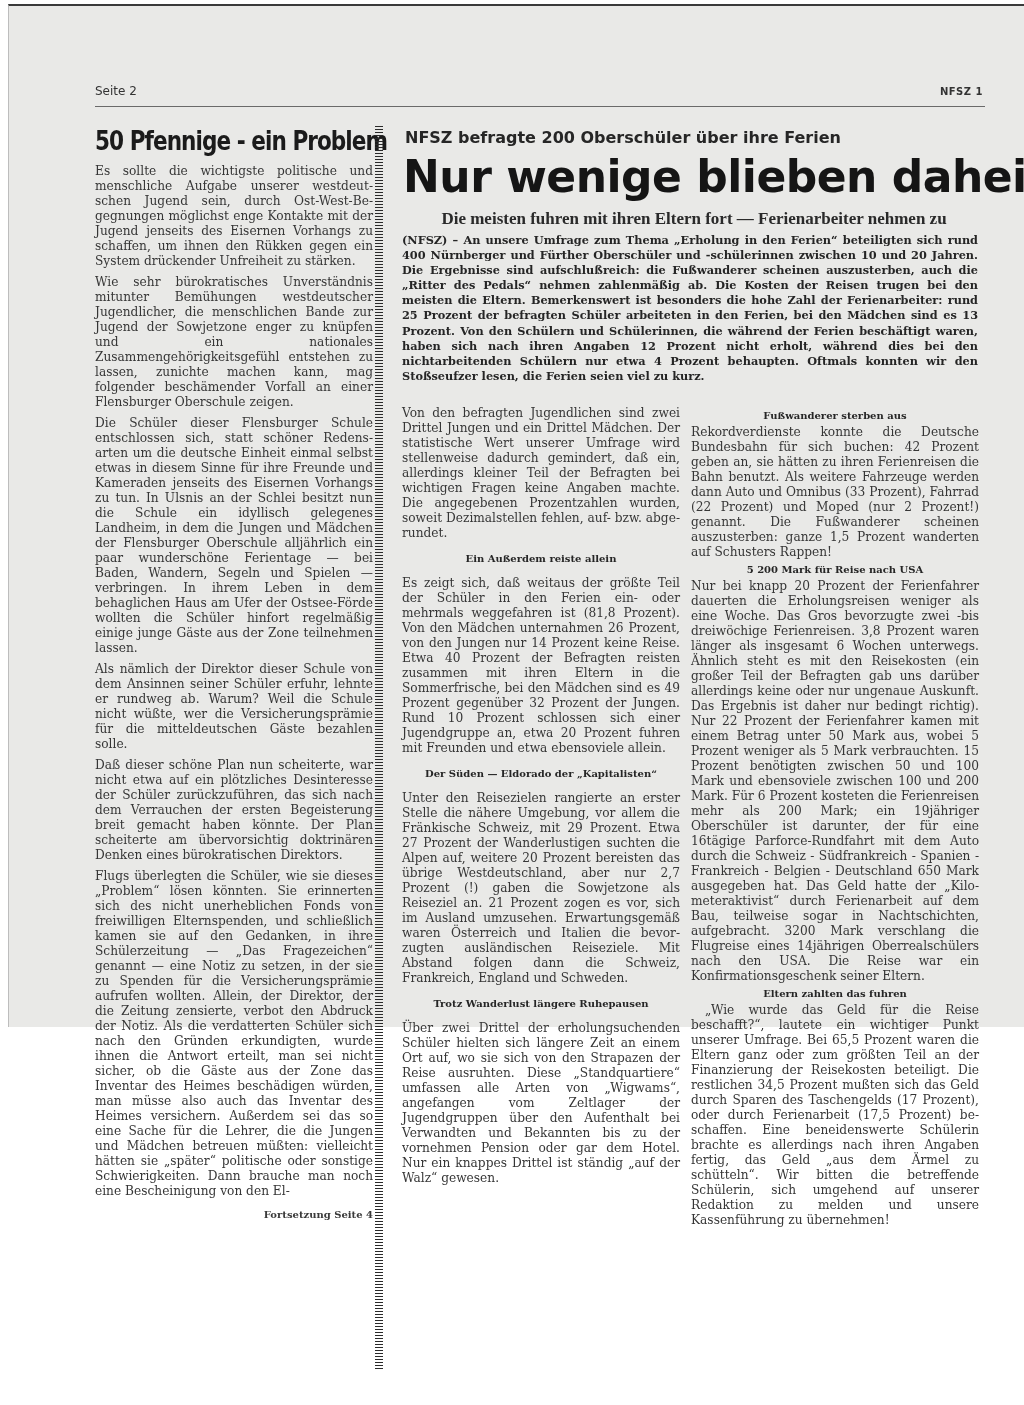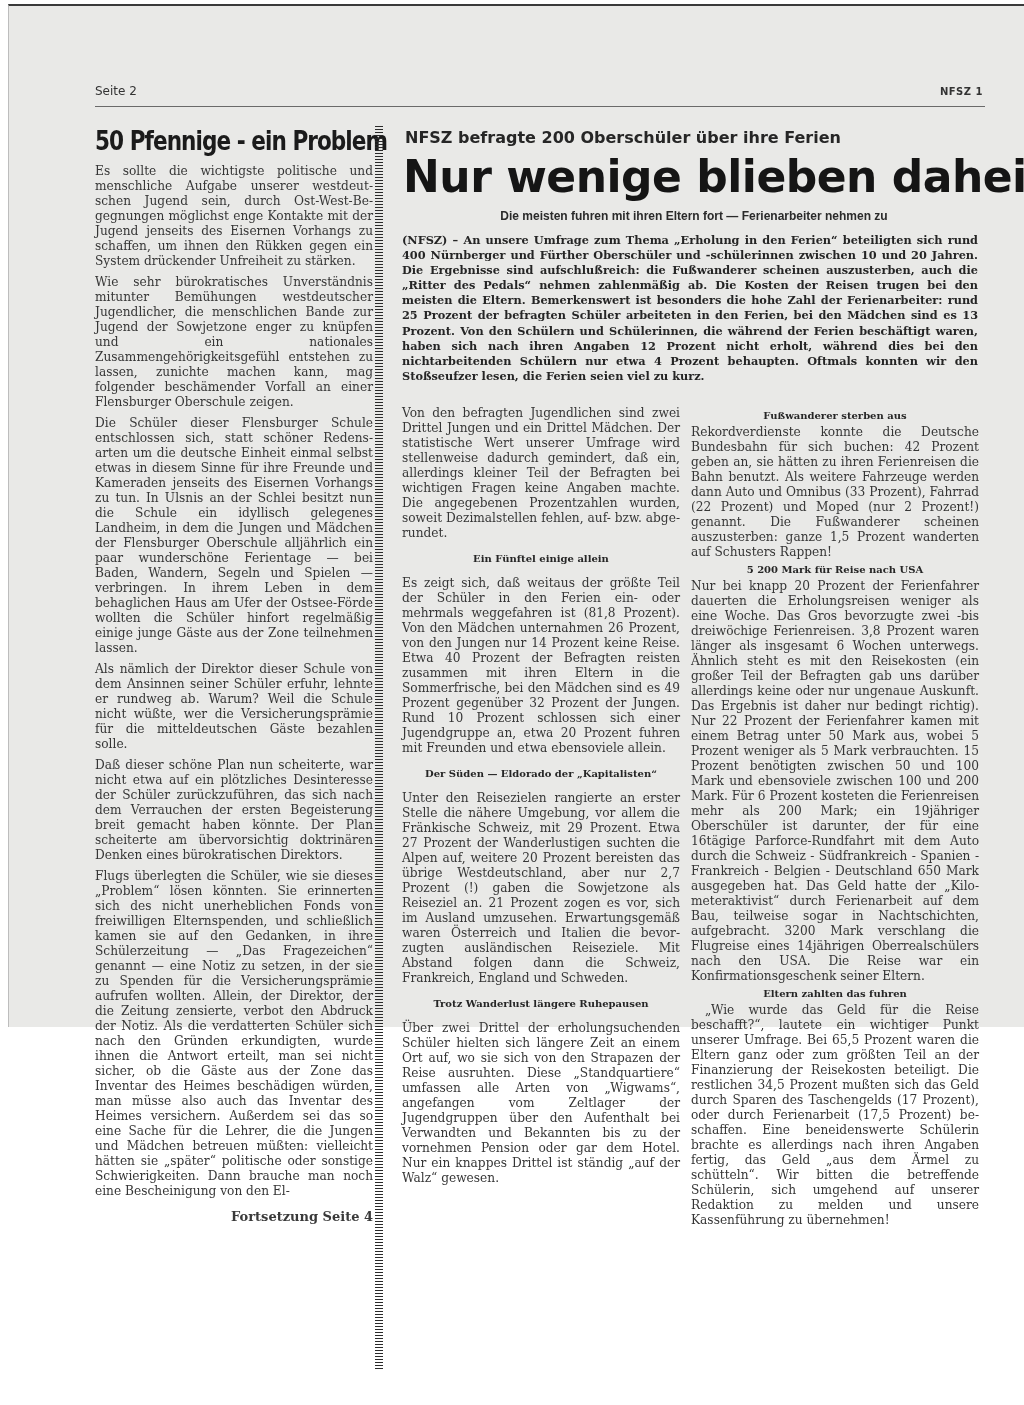--- a/index.html
+++ b/index.html
@@ -30,21 +30,21 @@
     font-family: "DejaVu Sans", sans-serif; font-weight: bold;
     font-size: 27px; letter-spacing: -1.2px; color: #1b1b1b;
     transform: scaleX(0.8); transform-origin: left top; white-space: nowrap;
     margin: 0 0 6px 0; line-height: 34px;
   }
   .body-text {
     font-size: 12.2px; line-height: 15px; text-align: justify; hyphens: manual;
     color: #363636; margin: 0 0 6px 0;
   }
   .fortsetzung {
-    text-align: right; font-weight: bold; font-size: 13px; color: #3a3a3a; margin-top: 10px;
+    text-align: right; font-weight: bold; font-size: 10px; color: #3a3a3a; margin-top: 10px;
   }
 
   
   .divider {
     position: absolute; left: 366px; top: 120px; width: 8px; height: 1245px;
     background: repeating-linear-gradient(to bottom, #2a2a2a 0px, #2a2a2a 1.3px, transparent 1.3px, transparent 3px);
   }
 
   
   .kicker {
@@ -52,21 +52,21 @@
     font-family: "DejaVu Sans", sans-serif; font-size: 16px; font-weight: bold; color: #262626;
     white-space: nowrap;
   }
   .headline {
     position: absolute; left: 394px; top: 145px;
     font-family: "DejaVu Sans", sans-serif; font-size: 44px; font-weight: bold; color: #151515;
     letter-spacing: -0.5px; white-space: nowrap;
   }
   .subhead {
     position: absolute; left: 396px; top: 203px; width: 578px; text-align: center;
-    font-family: Liberation Sans, sans-serif; font-size: 12px; font-weight: bold; color: #2a2a2a;
+    font-family: Liberation Serif, serif; font-size: 17px; font-weight: bold; color: #2a2a2a;
     white-space: nowrap;
   }
   .lead {
     position: absolute; left: 393px; top: 227px; width: 576px;
     font-weight: bold; font-size: 11.3px; line-height: 15.1px; text-align: justify; color: #252525;
   }
   .col2 { position: absolute; left: 393px; top: 400px; width: 278px; }
   .col3 { position: absolute; left: 682px; top: 400px; width: 288px; }
   .sec-head {
     text-align: center; font-weight: bold; font-size: 10px; color: #262626;
@@ -99,21 +99,21 @@
 
   <div class="divider"></div>
 
   <div class="kicker">NFSZ befragte 200 Oberschüler über ihre Ferien</div>
   <div class="headline">Nur wenige blieben daheim . . .</div>
   <div class="subhead">Die meisten fuhren mit ihren Eltern fort — Ferienarbeiter nehmen zu</div>
   <div class="lead">(NFSZ) – An unsere Umfrage zum Thema „Erholung in den Ferien“ beteiligten sich rund 400 Nürnberger und Fürther Oberschüler und -schülerinnen zwischen 10 und 20 Jahren. Die Ergebnisse sind aufschlußreich: die Fußwanderer scheinen auszu­sterben, auch die „Ritter des Pedals“ nehmen zahlenmäßig ab. Die Kosten der Reisen trugen bei den meisten die Eltern. Bemerkenswert ist besonders die hohe Zahl der Ferienarbeiter: rund 25 Prozent der befragten Schüler arbeiteten in den Ferien, bei den Mädchen sind es 13 Prozent. Von den Schülern und Schüle­rinnen, die während der Ferien beschäftigt waren, haben sich nach ihren Angaben 12 Prozent nicht erholt, während dies bei den nichtarbeitenden Schülern nur etwa 4 Prozent behaupten. Oftmals konnten wir den Stoßseufzer lesen, die Ferien seien viel zu kurz.</div>
 
   <div class="col2">
     <p class="body-text">Von den befragten Jugendlichen sind zwei Drittel Jungen und ein Drittel Mädchen. Der statistische Wert unserer Umfrage wird stellenweise dadurch ge­mindert, daß ein, allerdings kleiner Teil der Befragten bei wichtigen Fra­gen keine Angaben machte. Die ange­gebenen Prozentzahlen wurden, soweit Dezimalstellen fehlen, auf- bzw. abge­rundet.</p>
-    <div class="sec-head">Ein Fünftel einige allein</div>
+    <div class="sec-head">Ein Außerdem reiste allein</div>
     <p class="body-text">Es zeigt sich, daß weitaus der größte Teil der Schüler in den Ferien ein- oder mehrmals weggefahren ist (81,8 Prozent). Von den Mädchen unternah­men 26 Prozent, von den Jungen nur 14 Prozent keine Reise. Etwa 40 Pro­zent der Befragten reisten zusammen mit ihren Eltern in die Sommerfrische, bei den Mädchen sind es 49 Prozent gegenüber 32 Prozent der Jungen. Rund 10 Prozent schlossen sich einer Jugend­gruppe an, etwa 20 Prozent fuhren mit Freunden und etwa ebensoviele allein.</p>
     <div class="sec-head">Der Süden — Eldorado der „Kapitalisten“</div>
     <p class="body-text">Unter den Reisezielen rangierte an erster Stelle die nähere Umgebung, vor allem die Fränkische Schweiz, mit 29 Prozent. Etwa 27 Prozent der Wander­lustigen suchten die Alpen auf, weitere 20 Prozent bereisten das übrige West­deutschland, aber nur 2,7 Prozent (!) gaben die Sowjetzone als Reiseziel an. 21 Prozent zogen es vor, sich im Aus­land umzusehen. Erwartungsgemäß wa­ren Österreich und Italien die bevor­zugten ausländischen Reiseziele. Mit Abstand folgen dann die Schweiz, Frankreich, England und Schweden.</p>
     <div class="sec-head">Trotz Wanderlust längere Ruhepausen</div>
     <p class="body-text">Über zwei Drittel der erholungsuchen­den Schüler hielten sich längere Zeit an einem Ort auf, wo sie sich von den Strapazen der Reise ausruhten. Diese „Standquartiere“ umfassen alle Arten von „Wigwams“, angefangen vom Zelt­lager der Jugendgruppen über den Aufenthalt bei Verwandten und Be­kannten bis zu der vornehmen Pension oder gar dem Hotel. Nur ein knappes Drittel ist ständig „auf der Walz“ ge­wesen.</p>
   </div>
 
   <div class="col3">
     <div class="sec-head">Fußwanderer sterben aus</div>
     <p class="body-text">Rekordverdienste konnte die Deutsche Bundesbahn für sich buchen: 42 Prozent geben an, sie hätten zu ihren Ferien­reisen die Bahn benutzt. Als weitere Fahrzeuge werden dann Auto und Om­nibus (33 Prozent), Fahrrad (22 Prozent) und Moped (nur 2 Prozent!) genannt. Die Fußwanderer scheinen auszusterben: ganze 1,5 Prozent wanderten auf Schu­sters Rappen!</p>

